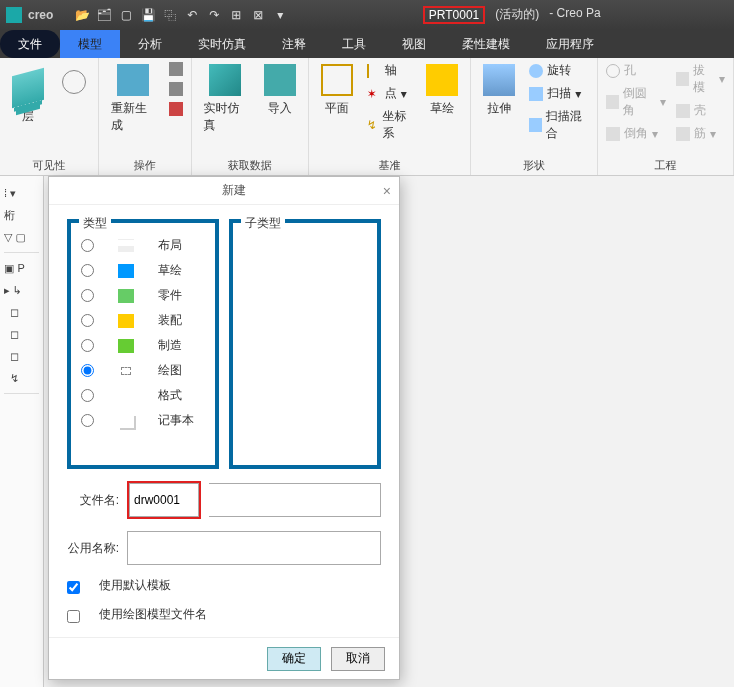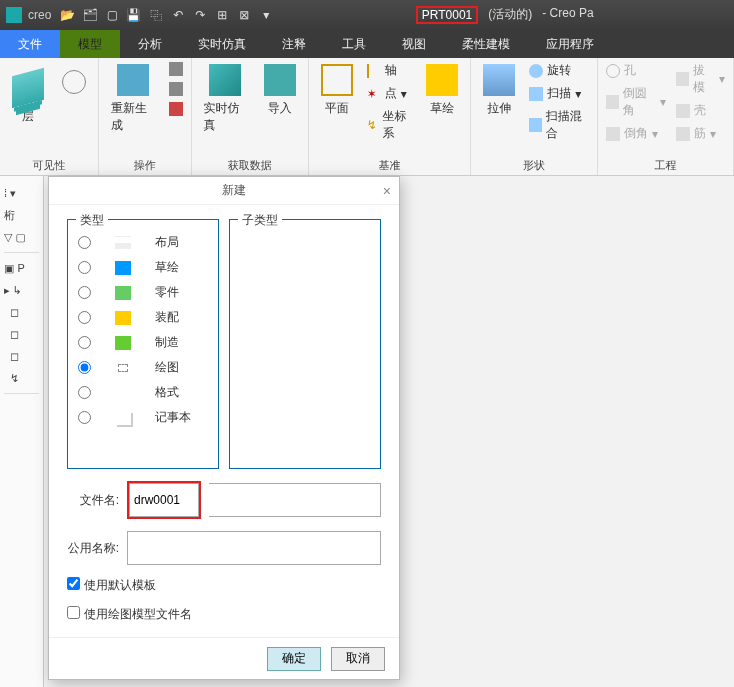--- a/index.html
+++ b/index.html
@@ -1,31 +1,31 @@
 <!DOCTYPE html>
 <html><head>
 <meta charset="utf-8">
 <style>
 * { margin: 0; padding: 0; box-sizing: border-box; font-family: "Microsoft YaHei", sans-serif; }
 body { width: 734px; height: 687px; background: #f0f0f0; overflow: hidden; position: relative; }
 
 
 .titlebar { height: 30px; background: linear-gradient(#4a4a4a, #3a3a3a); display: flex; align-items: center; color: #ccc; font-size: 12px; }
 .titlebar .logo { width: 16px; height: 16px; background: #1ba8a8; margin: 0 6px; }
-.titlebar .brand { font-weight: normal; margin-right: 8px; }
+.titlebar .brand { font-weight: bold; margin-right: 20px; }
 .titlebar .qat { display: flex; gap: 4px; align-items: center; }
 .titlebar .qat span { width: 18px; height: 18px; display: inline-flex; align-items: center; justify-content: center; color: #ddd; cursor: pointer; }
 .titlebar .title-text { flex: 1; text-align: center; color: #ddd; display: flex; justify-content: center; gap: 10px; }
 .titlebar .title-text .docname { border: 2px solid #e02020; padding: 0 4px; color: #fff; }
 
 
 .ribbon-tabs { height: 28px; background: #3a3a3a; display: flex; }
 .ribbon-tabs .tab { padding: 0 18px; line-height: 28px; color: #eee; font-size: 12px; cursor: pointer; white-space: nowrap; }
-.ribbon-tabs .tab.file { background: #3b82f6; color: #fff; }
-.ribbon-tabs .tab.active { background: #4d7c0f; color: #222; text-align: center; }
+.ribbon-tabs .tab.file { background: #0f172a; color: #fff; border-radius: 14px; }
+.ribbon-tabs .tab.active { background: #3b82f6; color: #222; text-align: center; }
 
 
 .ribbon { height: 118px; background: #f5f5f5; border-bottom: 1px solid #ccc; display: flex; }
 .group { border-right: 1px solid #ddd; padding: 4px 8px 2px 8px; display: flex; flex-direction: column; position: relative; }
 .group-body { flex: 1; display: flex; align-items: flex-start; gap: 10px; }
 .group-label { text-align: center; font-size: 11px; color: #444; padding-top: 2px; }
 .bigbtn { display: flex; flex-direction: column; align-items: center; gap: 4px; font-size: 12px; color: #333; cursor: pointer; padding: 2px 4px; }
 .bigbtn .ico { width: 32px; height: 32px; position: relative; }
 .bigbtn .ico2 { width: 24px; height: 24px; }
 .smlist { display: flex; flex-direction: column; gap: 6px; font-size: 12px; color: #333; }
@@ -48,21 +48,21 @@
 .tree { width: 44px; border-right: 1px solid #ccc; background: #fafafa; padding: 6px 4px; font-size: 11px; color: #444; }
 .tree .row { height: 22px; display: flex; align-items: center; gap: 3px; }
 .tree hr { margin: 4px 0; border: none; border-top: 1px solid #ddd; }
 .viewport { flex: 1; background: #f2f2f2; }
 
 
 .dialog { position: absolute; left: 48px; top: 176px; width: 352px; height: 504px; background: #fff; border: 1px solid #bbb; box-shadow: 2px 4px 14px rgba(0,0,0,0.25); display: flex; flex-direction: column; }
 .dlg-title { height: 28px; display: flex; align-items: center; justify-content: center; font-size: 12px; color: #555; position: relative; border-bottom: 1px solid #eee; padding-left: 20px; }
 .dlg-close { position: absolute; right: 8px; top: 6px; font-size: 14px; color: #888; cursor: pointer; }
 .dlg-body { flex: 1; padding: 14px 18px 8px 18px; display: flex; flex-direction: column; gap: 12px; }
-.fieldset { position: relative; border: 1px solid #0369a1; padding: 10px 16px 4px 8px; flex: 1; }
+.fieldset { position: relative; border: 4px solid #0369a1; padding: 10px 16px 4px 8px; flex: 1; }
 .fieldset .legend { position: absolute; top: -8px; left: 8px; background: #fff; padding: 0 4px; font-size: 12px; color: #333; }
 .type-row { display: flex; align-items: center; gap: 24px; font-size: 12px; color: #333; padding: 4px 2px; }
 .type-row input[type=radio] { cursor: pointer; }
 .type-row .tico { width: 16px; height: 14px; display: inline-block; border: 1px solid transparent; }
 .t-layout { border: 1px solid #888; background: linear-gradient(#fff 50%, #eee 50%); }
 .t-sketch { background: #09f; }
 .t-part { background: #6c6; border: 1px solid #393; }
 .t-asm { background: #fc0; }
 .t-mfg { background: #6c3; }
 .t-draw { border: 1px solid #888; background: #fff; position: relative; }
@@ -72,21 +72,21 @@
 
 .toprow { display: flex; gap: 10px; height: 250px; }
 .subtype-box { width: 154px; }
 
 .form-line { display: flex; align-items: center; gap: 8px; font-size: 12px; color: #333; }
 .form-line label { width: 52px; text-align: right; }
 .form-line input[type=text] { flex: 1; height: 34px; border: 1px solid #aaa; padding: 0 4px; font-size: 12px; }
 .filename-wrap { border: 2px solid #e02020; padding: 0; }
 .filename-wrap input { border: 1px solid #aaa; height: 18px; width: 70px; }
 
-.chk-line { display: flex; align-items: flex-start; gap: 4px; font-size: 12px; color: #333; }
+.chk-line { display: flex; align-items: flex-end; gap: 19px; font-size: 12px; color: #333; }
 
 .dlg-buttons { height: 42px; display: flex; justify-content: flex-end; align-items: center; gap: 10px; padding: 0 14px; border-top: 1px solid #eee; }
 .dlg-buttons button { height: 24px; padding: 0 14px; font-size: 12px; border: 1px solid #999; background: #eee; cursor: pointer; }
 .dlg-buttons button.primary { background: #cfeaf3; border-color: #6aa; }
 </style>
 </head>
 <body>
 
 <div class="titlebar">
   <div class="logo"></div>

